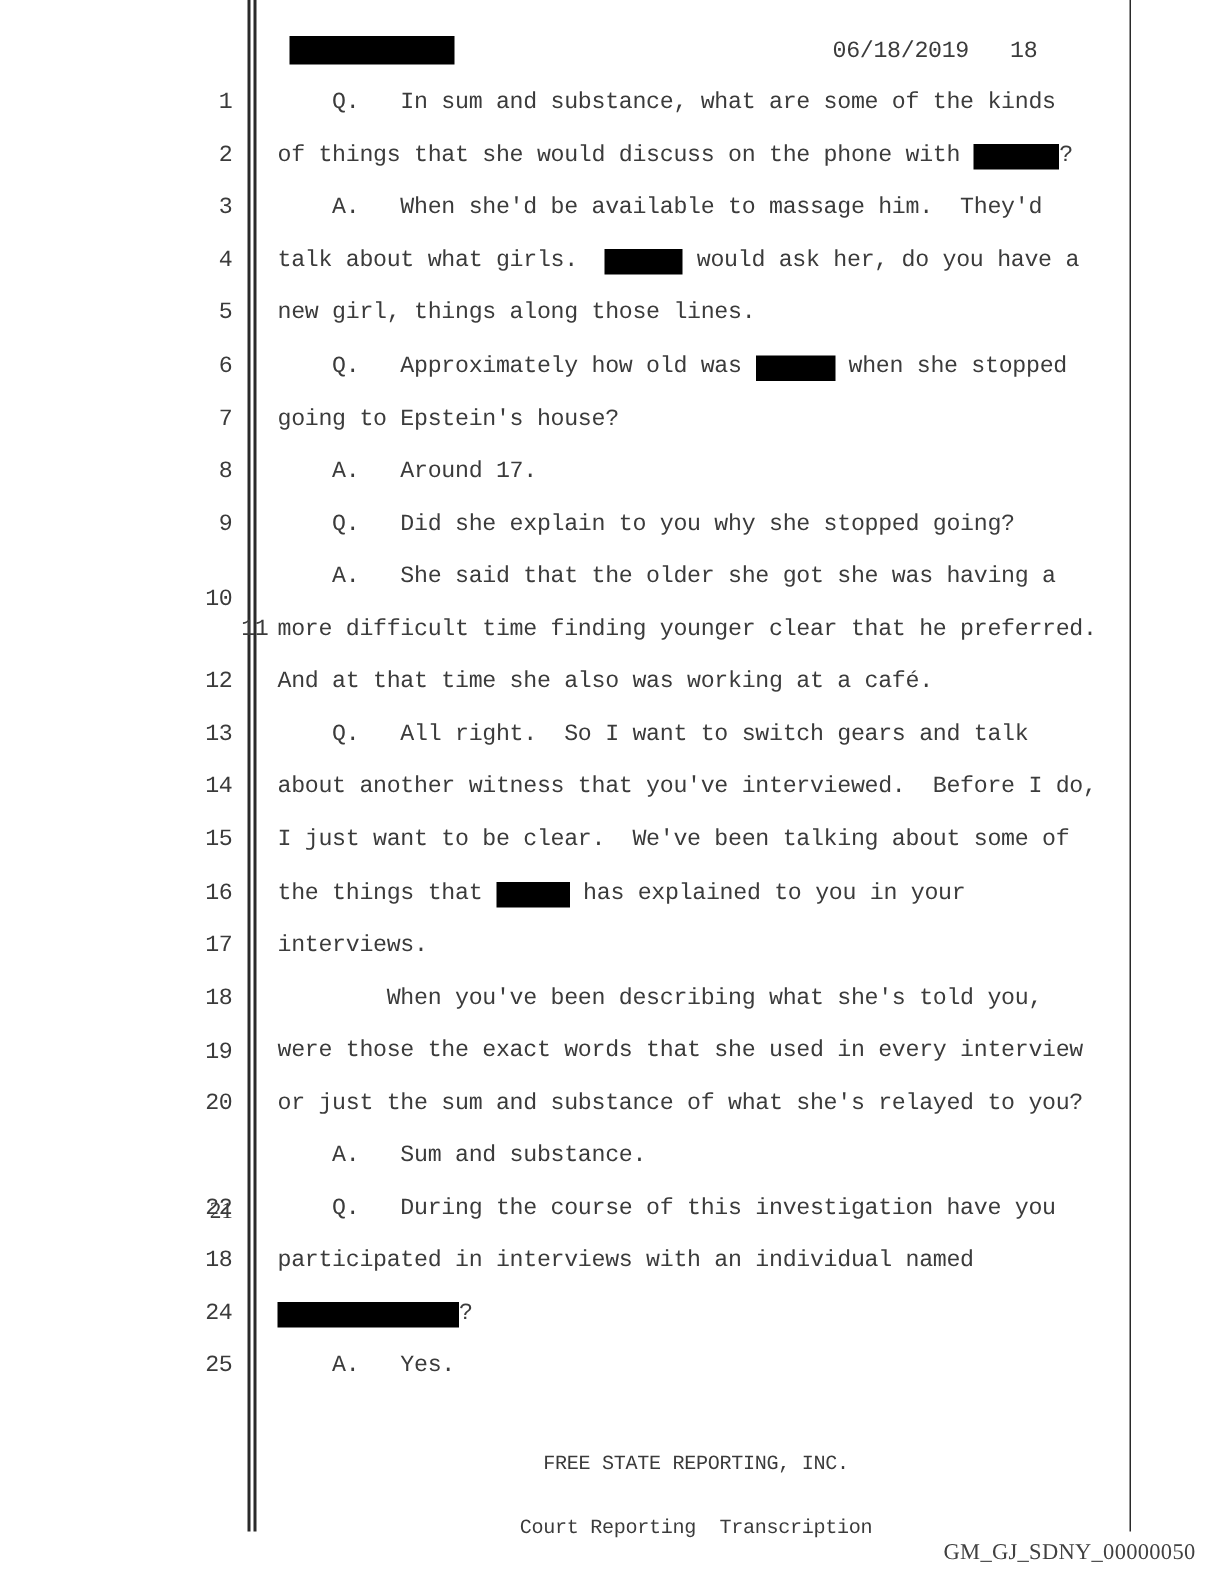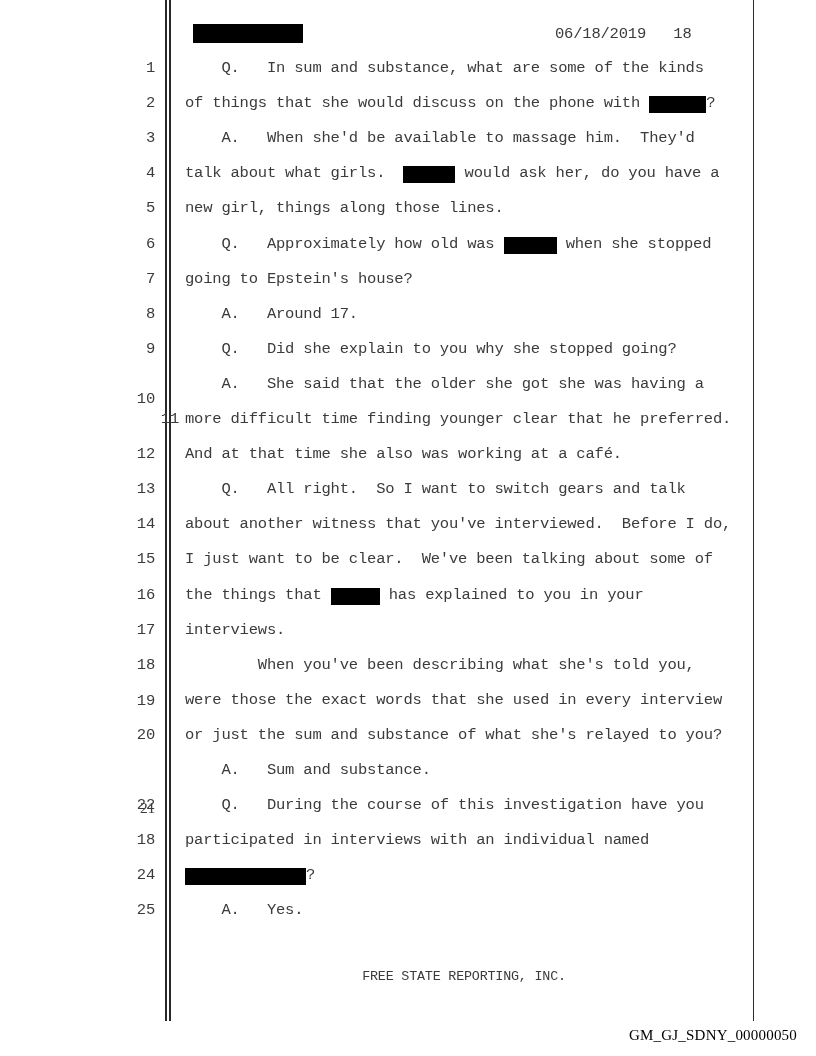--- a/index.html
+++ b/index.html
@@ -38,21 +38,21 @@
     vertical-align:text-bottom;margin-bottom:-1px;
   }
   .footer{
     position:absolute;left:185px;top:941px;width:558px;
     text-align:center;font-size:13.4px;line-height:14.4px;
     white-space:pre;letter-spacing:-0.2px;
   }
   .bates{
     position:absolute;right:19px;top:1027px;
     font-family:"Liberation Serif", serif;
-    font-size:15px;color:#000000;letter-spacing:0.2px;
+    font-size:15px;color:#404040;letter-spacing:0.2px;
   }
 </style>
 </head>
 <body>
 
 <div class="page">
 
   <div class="vrule rule-left-outer"></div>
   <div class="vrule rule-left-inner"></div>
   <div class="vrule rule-right"></div>
@@ -109,19 +109,20 @@
       <div class="lnum" style="top: 831.2px;">18</div>
       <div class="lrow" style="top: 831.2px;"><span>participated in interviews with an individual named</span></div>
       <div class="lnum" style="top: 866.3px;">24</div>
       <div class="lrow" style="top: 866.3px;"><span class="redact" style="width: 121px;"></span><span>?</span></div>
       <div class="lnum" style="top: 901.4px;">25</div>
       <div class="lrow" style="top: 901.4px;"><span>    A.   Yes.</span></div>
     </div>
 
   <div class="footer">
     <div>FREE STATE REPORTING, INC.</div>
+    <div>Court Reporting  Transcription</div>
     
     
   </div>
 
   <div class="bates">GM_GJ_SDNY_00000050</div>
 
 </div>
 
 </body></html>

